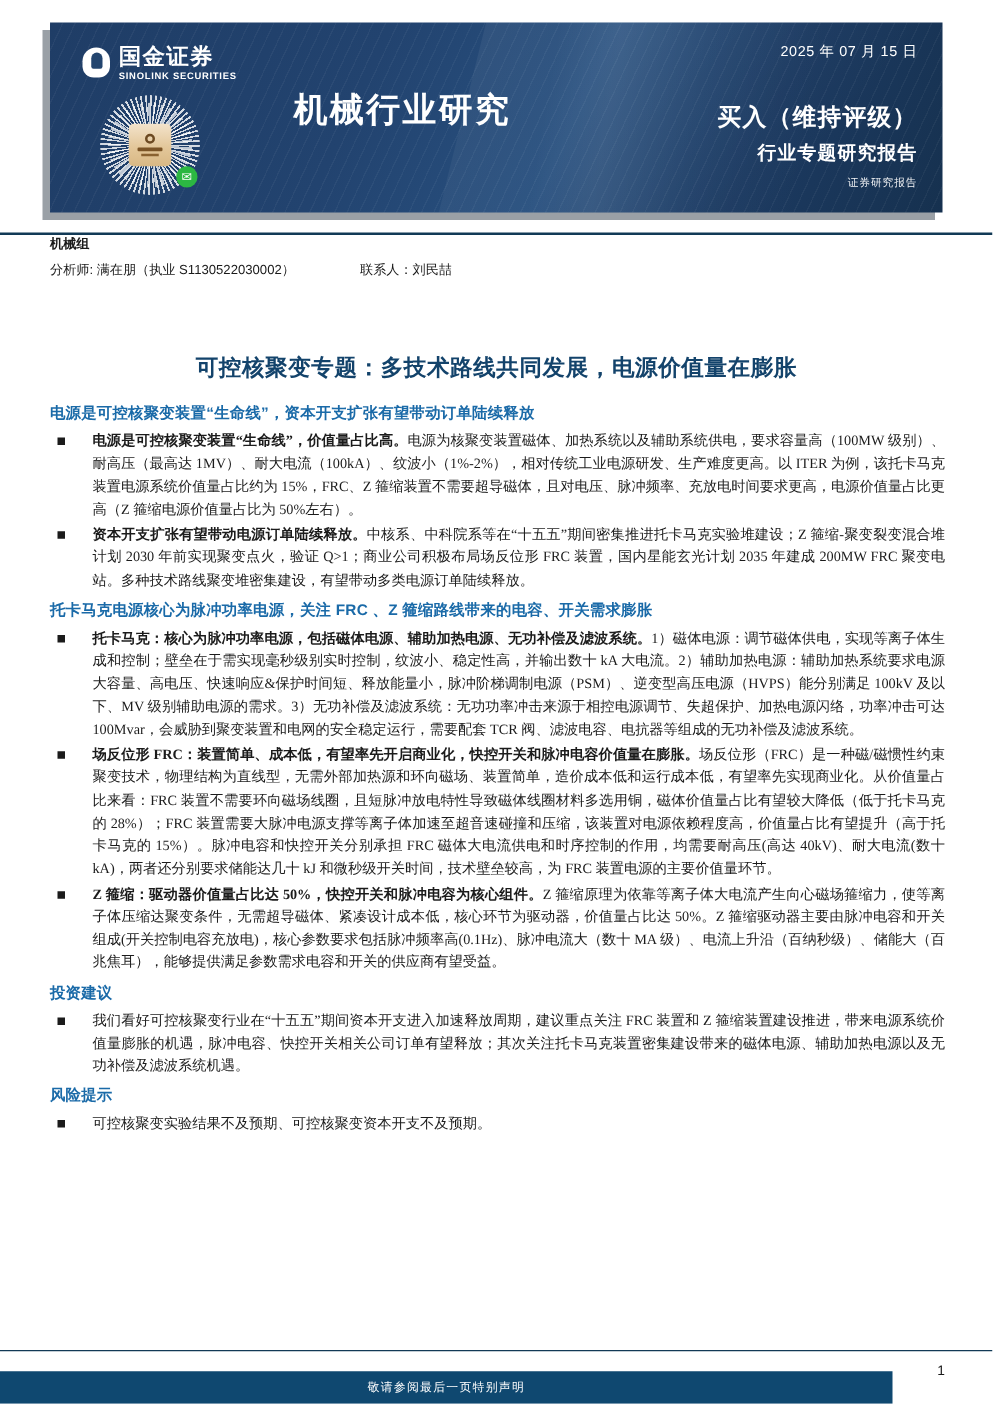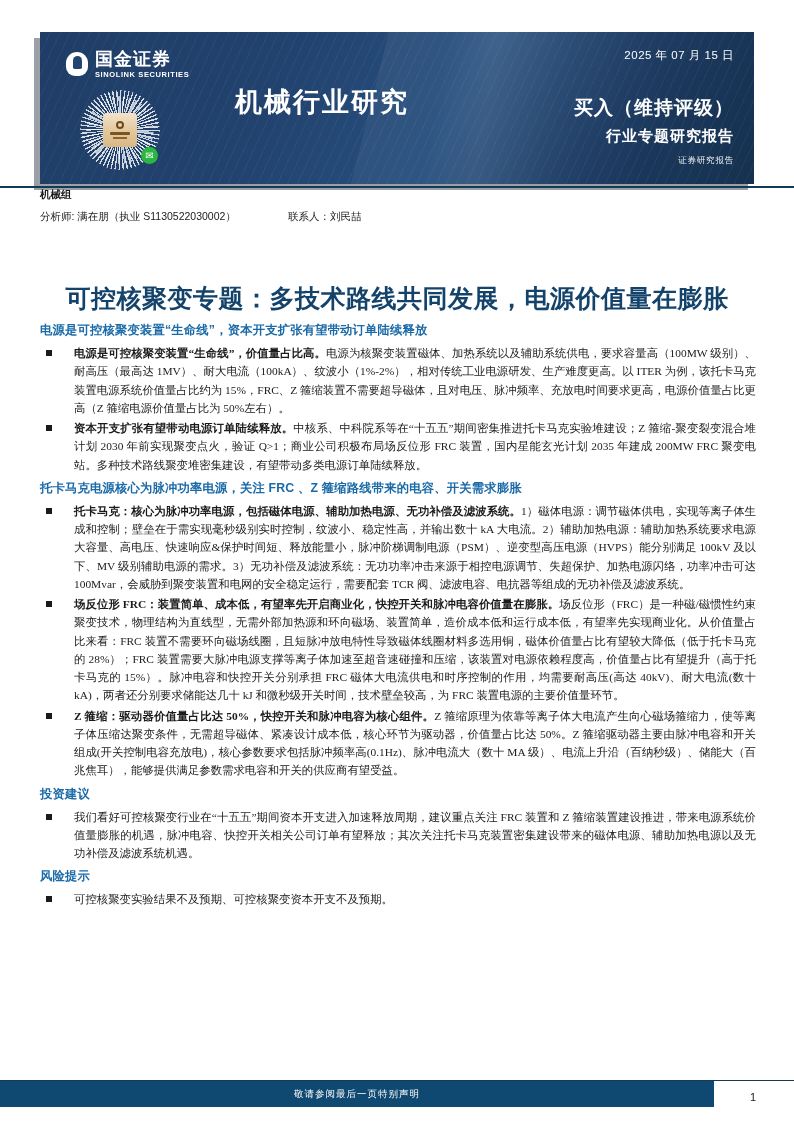--- a/index.html
+++ b/index.html
@@ -12,21 +12,21 @@
     height: 1123px;
     position: relative;
     font-family: "Liberation Serif", "DejaVu Serif", serif;
     overflow: hidden;
   }
 
   
   .banner-wrap {
     position: absolute;
     left: 40px;
-    top: 32px;
+    top: 18px;
     width: 714px;
     height: 120px;
   }
   .banner-shadow {
     position: absolute;
     left: -6px;
     top: 6px;
     width: 714px;
     height: 152px;
     background: #9aa0a6;
@@ -266,21 +266,21 @@
   
   .doc-title {
     position: absolute;
     left: 40px;
     top: 282px;
     width: 714px;
     text-align: center;
     color: #13436b;
     font-family: "Liberation Sans", sans-serif;
     font-weight: bold;
-    font-size: 25px;
+    font-size: 18px;
     letter-spacing: 0.5px;
   }
 
   
   .content {
     position: absolute;
     left: 40px;
     top: 316px;
     width: 716px;
   }
@@ -320,21 +320,21 @@
     background: #1b1b1b;
   }
   .lead {
     font-weight: bold;
   }
 
   
   .footer-bar {
     position: absolute;
     left: 0;
-    bottom: 16px;
+    bottom: 0;
     width: 714px;
     height: 26px;
     background: #0f4870;
     color: #ffffff;
     font-family: "Liberation Serif", serif;
     font-size: 9.5px;
     letter-spacing: 1px;
     display: flex;
     align-items: center;
     justify-content: center;

